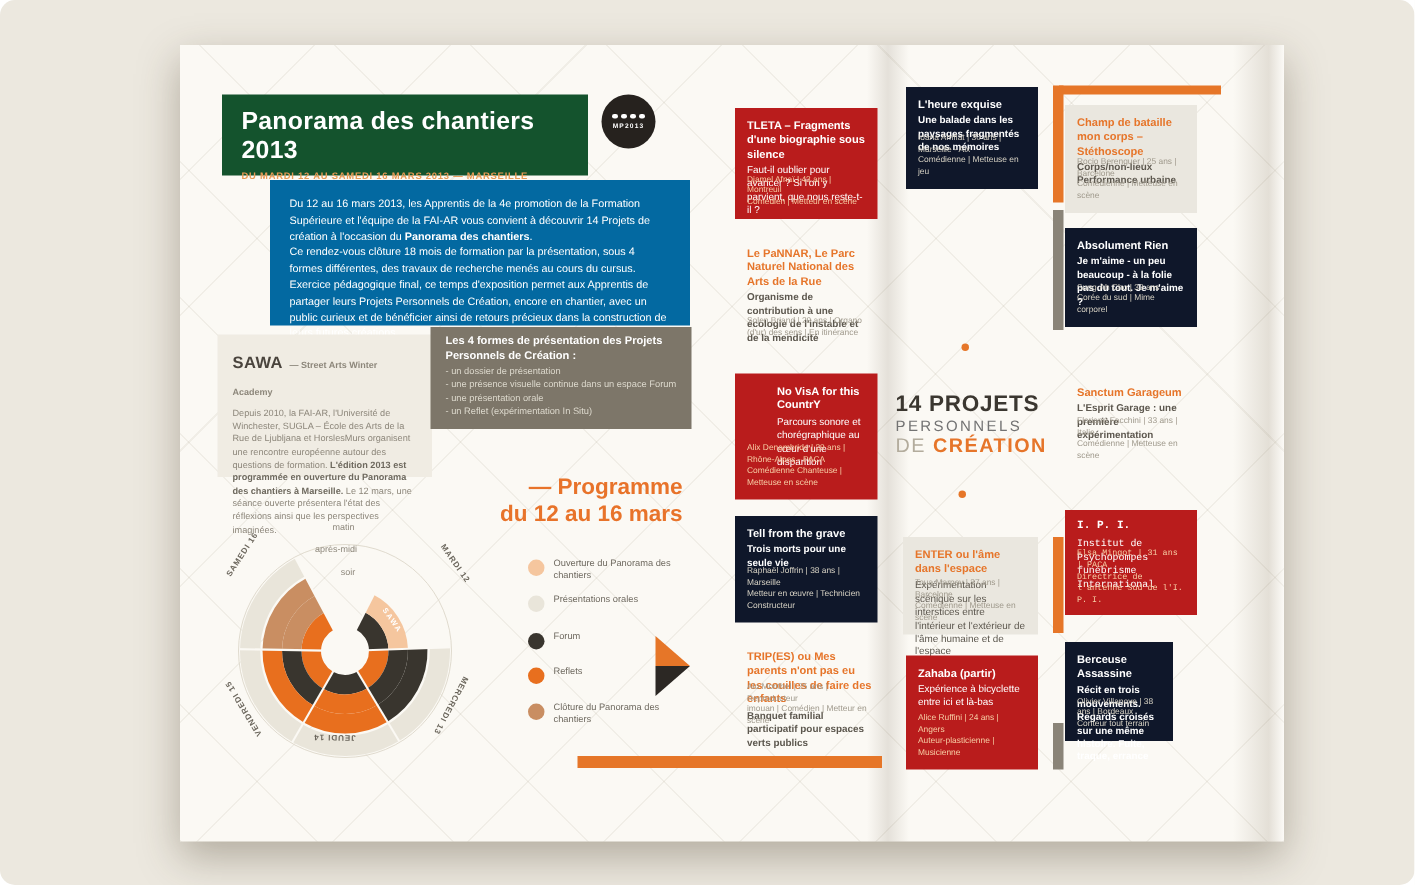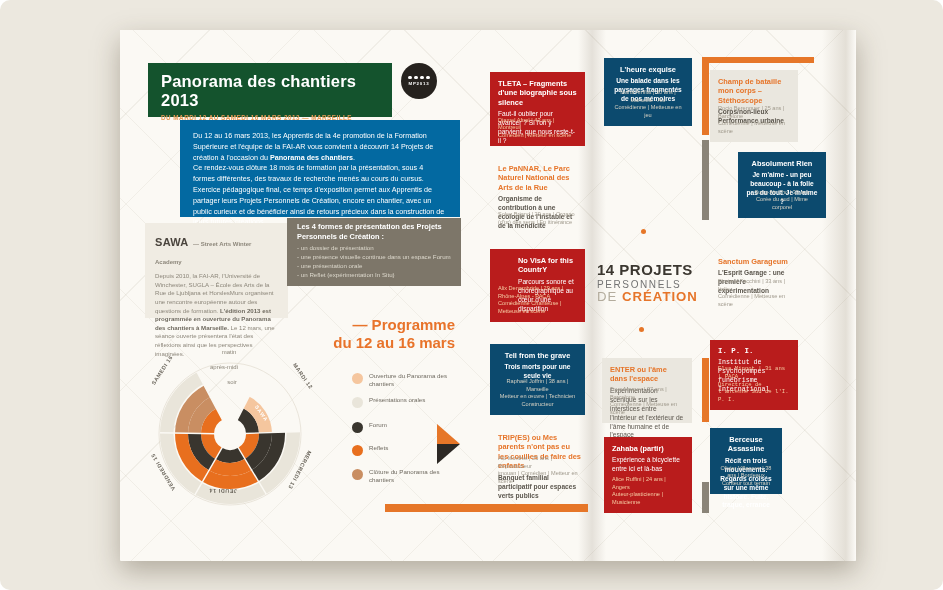--- a/index.html
+++ b/index.html
@@ -61,21 +61,21 @@
   .dot-orange{position:absolute;width:5px;height:5px;border-radius:50%;background:#e67628;}
 
   
   .card{position:absolute;padding:7px 8px;box-sizing:border-box;}
   .card .ct{font-size:7.4px;font-weight:bold;line-height:1.28;}
   .card .cd{margin-top:3px;font-size:6.6px;line-height:1.35;}
   .card .cm{position:absolute;left:8px;right:8px;bottom:6px;font-size:5.6px;line-height:1.4;}
   .card.orange{background:#b91c1c;color:#fff;}
   .card.orange .ct{color:#fff;}
   .card.orange .cm{color:#f6cda4;}
-  .card.gray{background:#0c4a6e;color:#fff;text-align:center;}
+  .card.gray{background:#0f172a;color:#fff;}
   .card.gray .cd{font-weight:bold;}
   .card.gray .cm{color:#d6d1c3;}
   .card.lightgray{background:#eae7df;}
   .card.lightgray .ct,.card.plain .ct{color:#e6752a;}
   .card.lightgray .cd,.card.plain .cd{color:#5c574e;font-weight:bold;}
   .card.lightgray .cm,.card.plain .cm{color:#a09a8d;}
   .center-title{left:597px;top:262px;line-height:1.1;letter-spacing:.5px;}
   .center-title .l1{font-size:15px;font-weight:bold;color:#3b3730;}
   .center-title .l2{font-size:10px;color:#737373;letter-spacing:1.6px;}
   .center-title .l3{font-size:13.2px;letter-spacing:1px;}
@@ -215,21 +215,21 @@
 
   <div class="card plain" style="left:490px;top:157px;width:99px;height:76px;">
     <div class="ct">Le PaNNAR, Le Parc Naturel National des Arts de la Rue</div>
     <div class="cd">Organisme de contribution à une écologie de l'instable et de la mendicité</div>
     <div class="cm">
       <div>Solen Briand | 29 ans | Organo</div>
       <div>(d'ur) des sens | En itinérance</div>
     </div>
   </div>
 
-  <div class="card orange" style="left:490px;top:249px;width:95px;height:73px;padding-left:28px;">
+  <div class="card orange" style="left:490px;top:249px;width:95px;height:84px;padding-left:28px;">
     <div class="ct">No VisA for this CountrY</div>
     <div class="cd">Parcours sonore et chorégraphique au cœur d'une disparition</div>
     <div class="cm">
       <div>Alix Denambride | 29 ans | Rhône-Alpes - PACA</div>
       <div>Comédienne Chanteuse | Metteuse en scène</div>
     </div>
   </div>
 
   <div class="card gray" style="left:490px;top:344px;width:95px;height:71px;">
     <div class="ct">Tell from the grave</div>
@@ -285,21 +285,21 @@
 
   <div class="card lightgray" style="left:710px;top:70px;width:88px;height:72px;">
     <div class="ct">Champ de bataille mon corps – Stéthoscope</div>
     <div class="cd">Corps/non-lieux Performance urbaine</div>
     <div class="cm">
       <div>Rocio Berenguer | 25 ans | Barcelone</div>
       <div>Comédienne | Metteuse en scène</div>
     </div>
   </div>
 
-  <div class="card gray" style="left:738px;top:152px;width:88px;height:66px;">
+  <div class="card gray" style="left:710px;top:152px;width:88px;height:66px;">
     <div class="ct">Absolument Rien</div>
     <div class="cd">Je m'aime - un peu beaucoup - à la folie pas du tout. Je m'aime ?</div>
     <div class="cm">
       <div>Sung-Ah Cho | 33 ans</div>
       <div>Corée du sud | Mime corporel</div>
     </div>
   </div>
 
   <div class="card plain" style="left:710px;top:250px;width:88px;height:65px;">
     <div class="ct">Sanctum Garageum</div>

